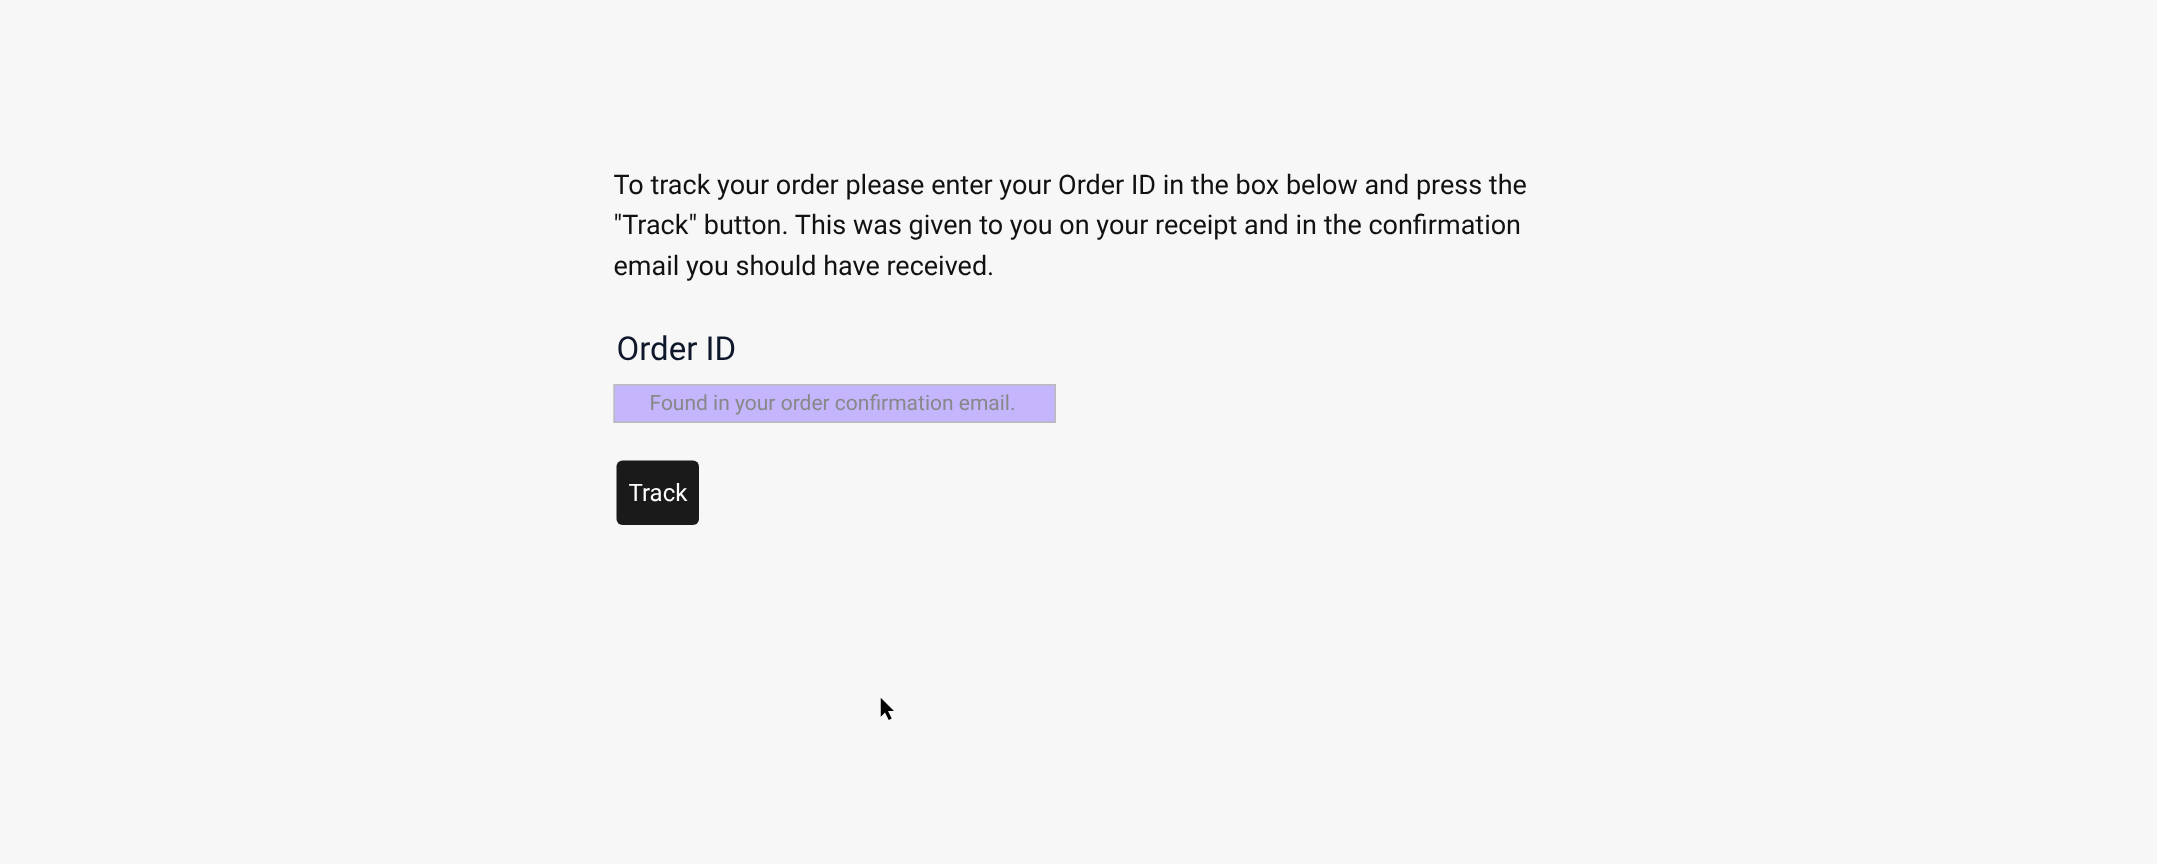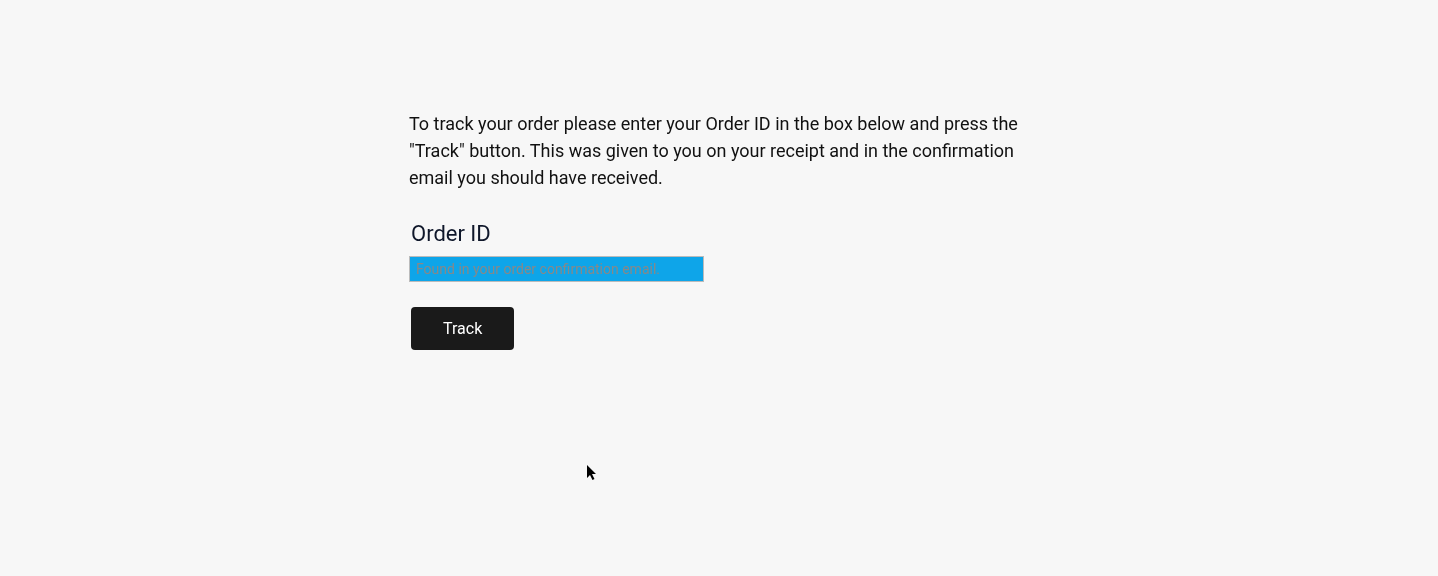--- a/index.html
+++ b/index.html
@@ -44,35 +44,35 @@
     }
     .form-label {
       display: block;
       font-size: 22px;
       color: #0f172a;
       margin-bottom: 10px;
       padding-left: 2px;
     }
     .form-input {
       width: 100%;
-      padding: 4px 6px;
+      padding: 4px 23px;
       font-size: 14px;
       border: 1px solid #bbb;
-      background-color: #0ea5e9;
+      background-color: #c4b5fd;
       color: #333;
       font-family: inherit;
     }
     .form-input::placeholder {
       color: #888;
     }
     .track-button {
       background-color: #1a1a1a;
       color: #fff;
       border: none;
-      padding: 12px 32px;
+      padding: 12px 8px;
       font-size: 16px;
       cursor: pointer;
       border-radius: 4px;
       font-family: inherit;
       margin-left: 2px;
     }
     .cursor {
       position: absolute;
       left: 587px;
       top: 465px;

